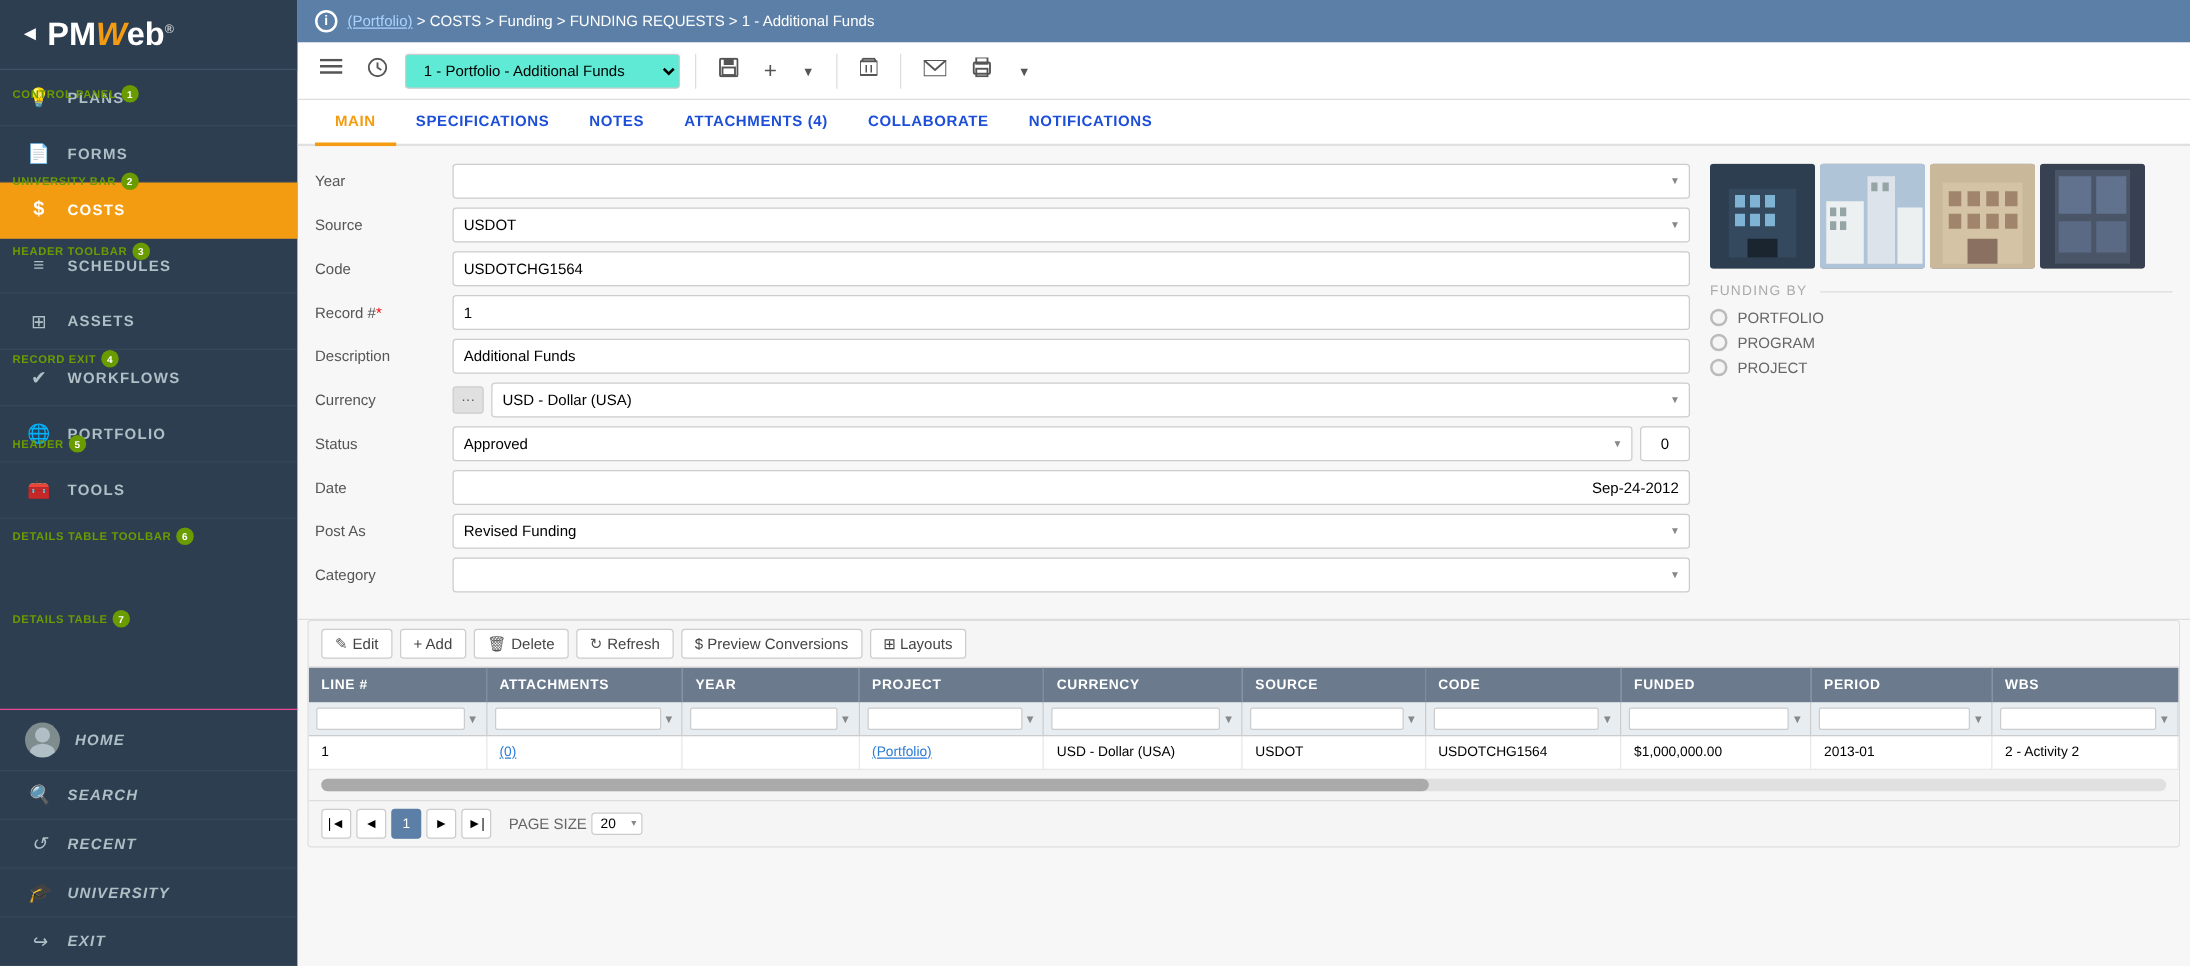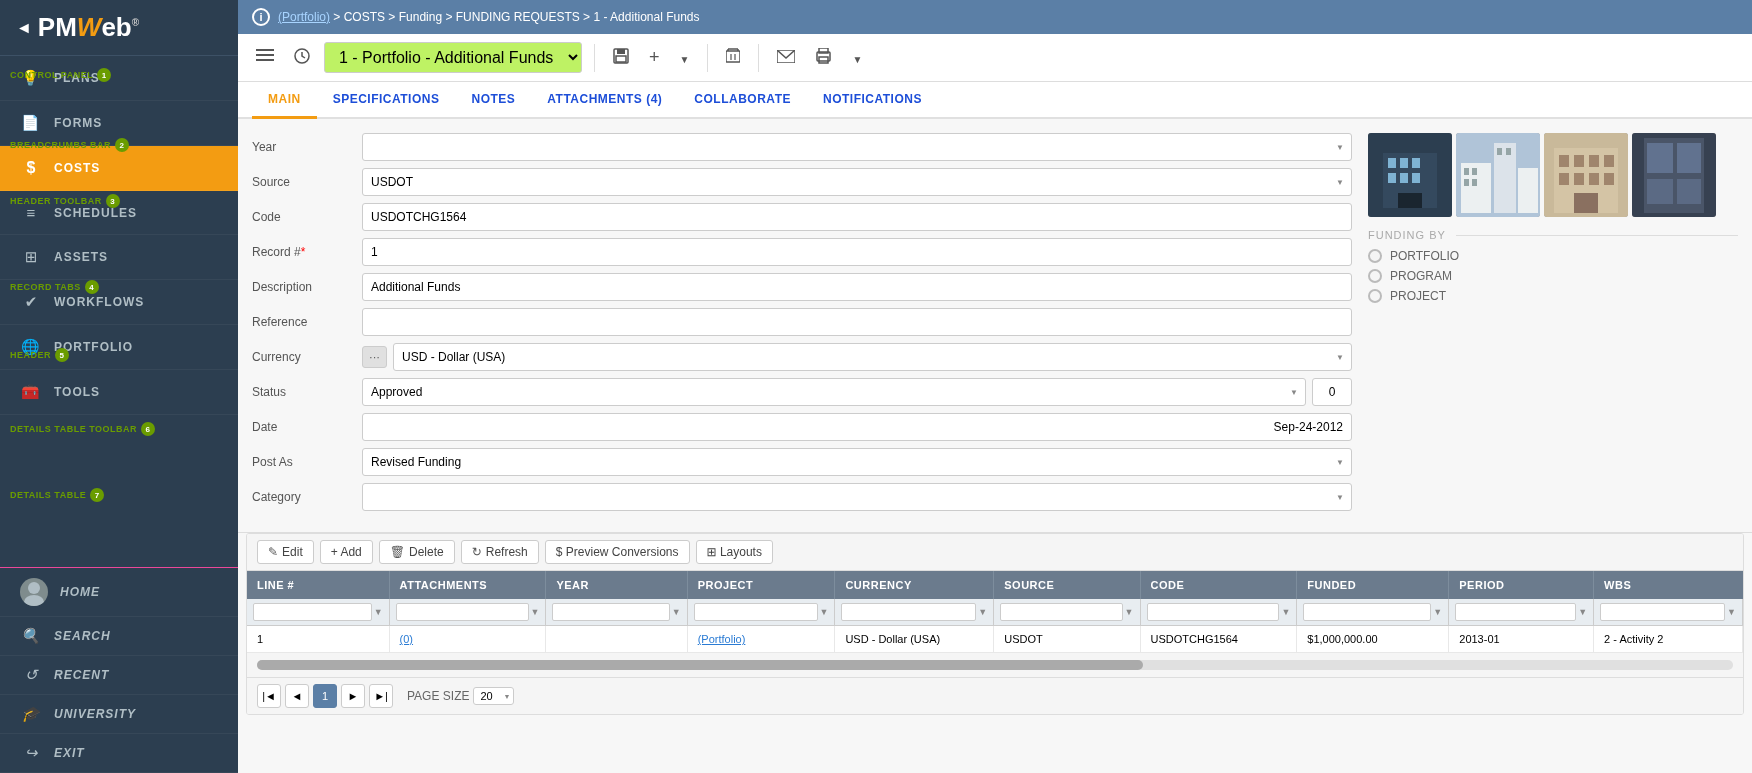--- a/index.html
+++ b/index.html
@@ -130,23 +130,23 @@
       cursor: pointer;
       padding: 4px 6px;
       color: #555;
       font-size: 16px;
       border-radius: 3px;
     }
     .toolbar-select {
       padding: 5px 10px;
       border: 1px solid #ccc;
       border-radius: 3px;
-      font-size: 16px;
+      font-size: 12px;
       min-width: 220px;
-      background: #bef264;
+      background: #5eead4;
     }
     .toolbar-sep { width: 1px; height: 28px; background: #ddd; margin: 0 4px; }
 
     
     .tabs-bar {
       background: #fff;
       border-bottom: 2px solid #e0e0e0;
       display: flex;
       padding: 0 14px;
     }
@@ -575,29 +575,29 @@
     </div>
   </div>
 </div>
 
 <div style="position:fixed; left:0; top:0; width:238px; height:773px; pointer-events:none; z-index:50;">
   <div class="annot-label" style="top:68px;">
     <span>CONTROL PANEL</span>
       <span class="annot-num">1</span>
   </div>
   <div class="annot-label" style="top:138px;">
-    <span>BREADCRUMBS BAR</span>
+    <span>UNIVERSITY BAR</span>
       <span class="annot-num">2</span>
   </div>
   <div class="annot-label" style="top:194px;">
     <span>HEADER TOOLBAR</span>
       <span class="annot-num">3</span>
   </div>
   <div class="annot-label" style="top:280px;">
-    <span>RECORD TABS</span>
+    <span>RECORD EXIT</span>
       <span class="annot-num">4</span>
   </div>
   <div class="annot-label" style="top:348px;">
     <span>HEADER</span>
       <span class="annot-num">5</span>
   </div>
   <div class="annot-label" style="top:422px;">
     <span>DETAILS TABLE TOOLBAR</span>
       <span class="annot-num">6</span>
   </div>
@@ -712,24 +712,20 @@
         <div class="form-row">
           <label class="form-label"><span>Record #</span><span style="color:red;">*</span></label>
           <input type="text" class="form-control" value="1" style="">
         </div>
 
         <div class="form-row">
           <label class="form-label">Description</label>
           <input type="text" class="form-control" value="Additional Funds" style="">
         </div>
 
-        <div class="form-row">
-          <label class="form-label">Reference</label>
-          <input type="text" class="form-control" style="">
-        </div>
 
         <div class="form-row">
           <label class="form-label">Currency</label>
           <div class="currency-row" style="flex:1;">
             <button class="currency-dots">···</button>
             <div class="select-wrapper" style="flex:1;">
               <select class="form-control-select"><option value="USD - Dollar (USA)">USD - Dollar (USA)</option></select>
             </div>
           </div>
         </div>

